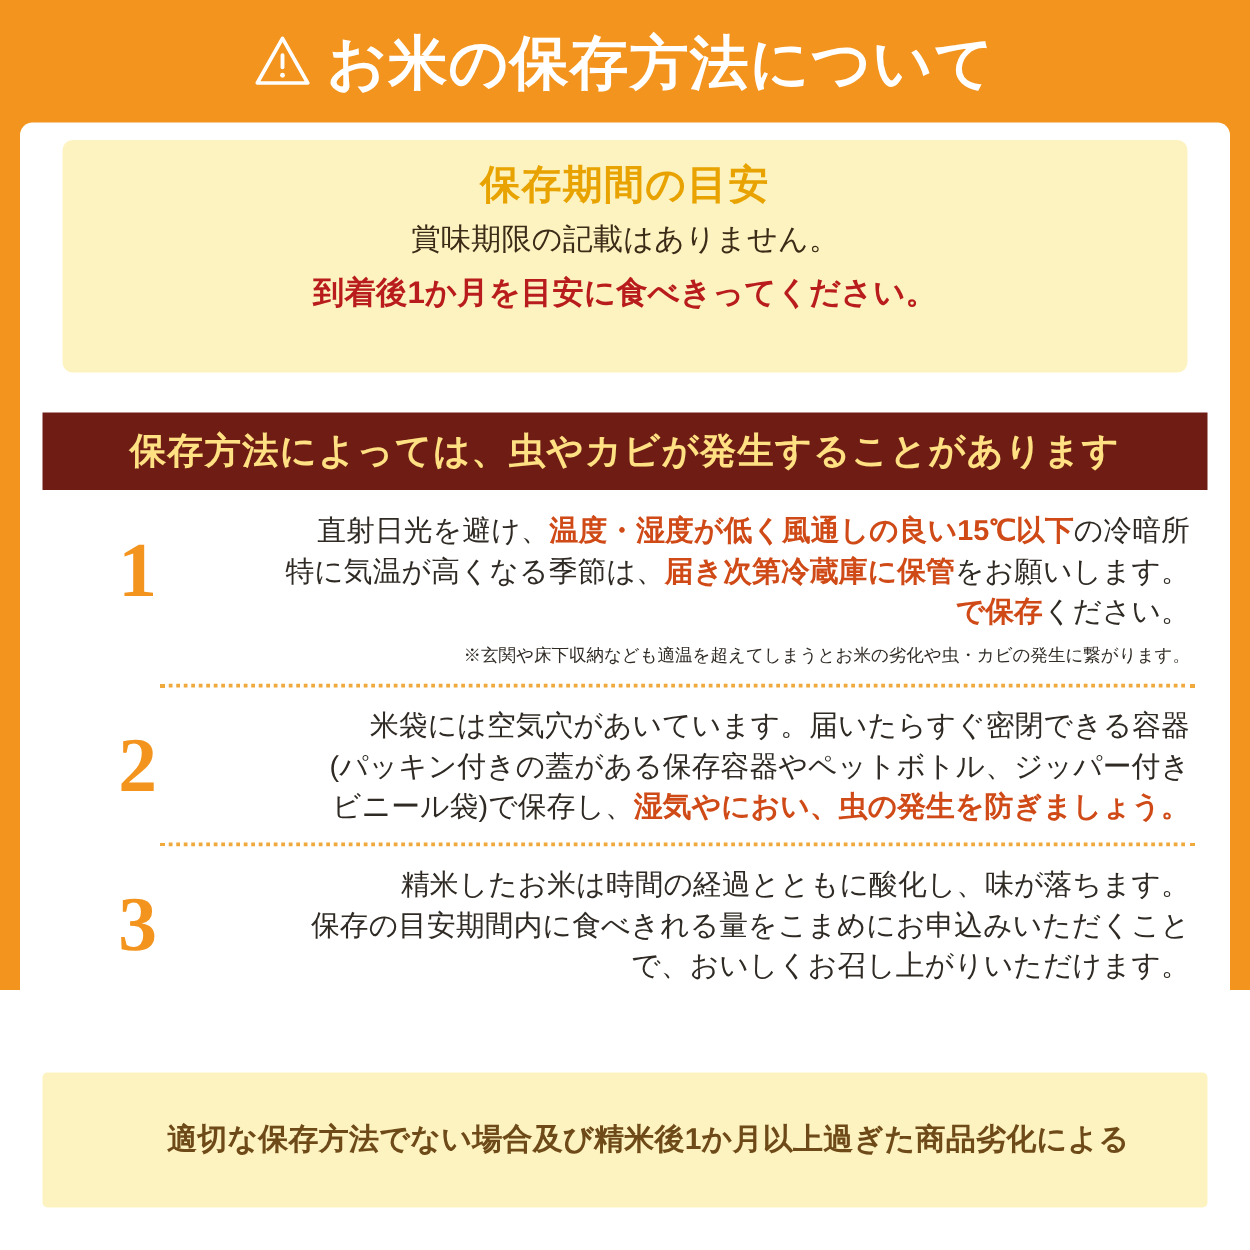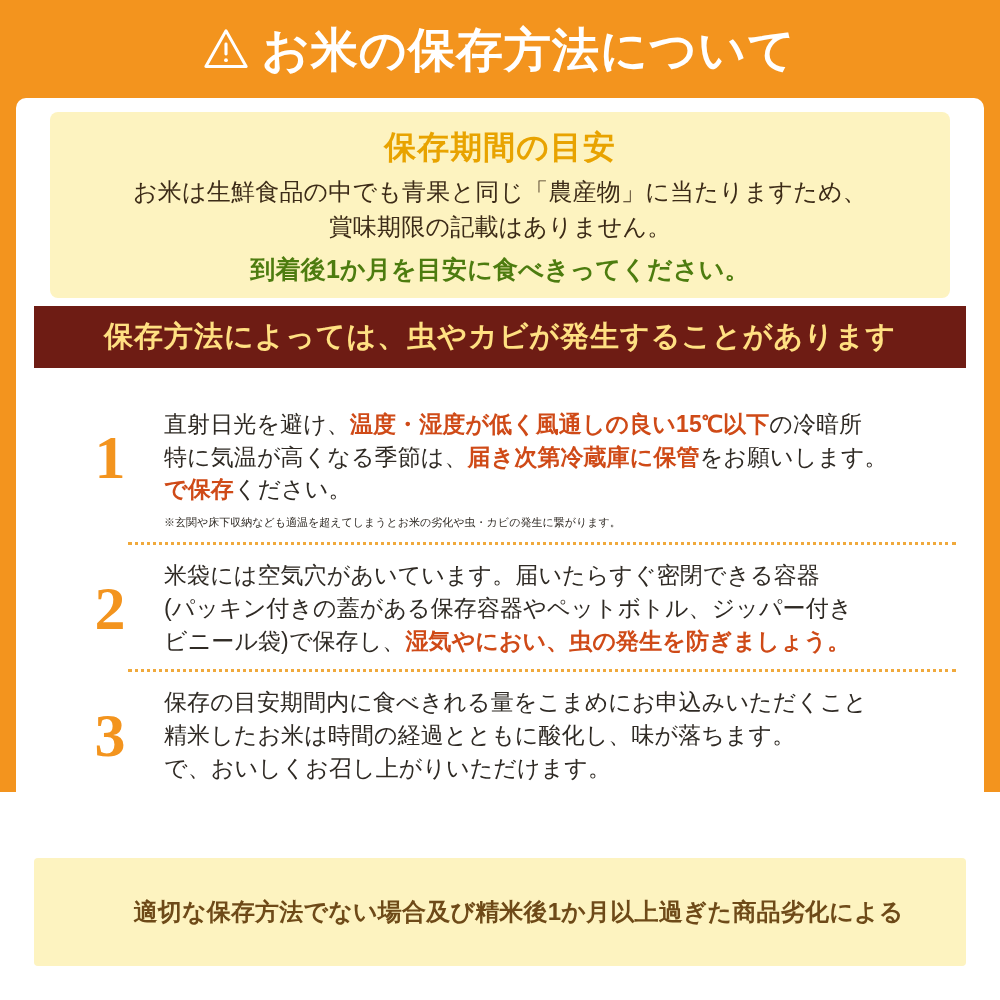--- a/index.html
+++ b/index.html
@@ -81,34 +81,34 @@
     margin: 6px 0 10px 0;
     letter-spacing: 1px;
   }
   .period-line {
     color: #3c2b17;
     font-size: 24px;
     line-height: 1.45;
     letter-spacing: 0.2px;
   }
   .period-strong {
-    color: #4d7c0f;
+    color: #b91c1c;
     font-size: 25px;
     font-weight: bold;
     line-height: 1.5;
     letter-spacing: 0.2px;
     display: block;
     margin-top: 6px;
   }
 
   
   .banner {
     position: absolute;
     left: 18px;
-    top: 208px;
+    top: 232px;
     width: 932px;
     height: 62px;
     background: #6e1c14;
     display: flex;
     align-items: center;
     justify-content: center;
   }
   .banner-text {
     color: #ffe082;
     font-size: 29px;
@@ -136,34 +136,35 @@
     color: #f3941e;
     font-size: 62px;
     font-weight: bold;
     line-height: 1;
     padding-top: 18px;
     font-family: "Liberation Serif", serif;
   }
   .step-body {
     flex: 1 1 auto;
     padding-right: 4px;
+    text-align: right;
   }
   .step-line {
     color: #2f2a24;
     font-size: 23px;
     line-height: 1.42;
     letter-spacing: 0.1px;
   }
   .hl {
     color: #cf4a17;
     font-weight: bold;
   }
   .note {
     color: #2f2a24;
-    font-size: 11px;
+    font-size: 14px;
     line-height: 1.5;
     margin-top: 8px;
     letter-spacing: 0;
   }
   .dots {
     height: 0;
     border-top: 3px dotted #f0a93c;
     margin: 0 0 0 72px;
     width: 828px;
   }
@@ -203,21 +204,20 @@
       <rect x="22.3" y="17" width="3.4" height="14" rx="1.6" fill="#ffffff"></rect>
       <circle cx="24" cy="36.2" r="2.1" fill="#ffffff"></circle>
     </svg>
     <div class="header-title">お米の保存方法について</div>
   </div>
 
   <div class="inner">
 
     <div class="period-box">
       <div class="period-title">保存期間の目安</div>
-      <div class="period-line">お米は生鮮食品の中でも青果と同じ「農産物」に当たりますため、</div>
       <div class="period-line">賞味期限の記載はありません。</div>
       <div class="period-strong">到着後1か月を目安に食べきってください。</div>
     </div>
 
     <div class="banner">
       <div class="banner-text">保存方法によっては、虫やカビが発生することがあります</div>
     </div>
 
     <div class="steps">
 
@@ -240,22 +240,22 @@
           <div class="step-line">(パッキン付きの蓋がある保存容器やペットボトル、ジッパー付き</div>
           <div class="step-line"><span>ビニール袋)で保存し、</span><span class="hl">湿気やにおい、虫の発生を防ぎましょう。</span></div>
         </div>
       </div>
 
       <div class="dots"></div>
 
       <div class="step">
         <div class="step-num">3</div>
         <div class="step-body">
+          <div class="step-line">精米したお米は時間の経過とともに酸化し、味が落ちます。</div>
           <div class="step-line">保存の目安期間内に食べきれる量をこまめにお申込みいただくこと</div>
-          <div class="step-line">精米したお米は時間の経過とともに酸化し、味が落ちます。</div>
           <div class="step-line">で、おいしくお召し上がりいただけます。</div>
         </div>
       </div>
 
     </div>
 
     <div class="bottom-box">
       <div class="bottom-line">適切な保存方法でない場合及び精米後1か月以上過ぎた商品劣化による</div>
     </div>
 

